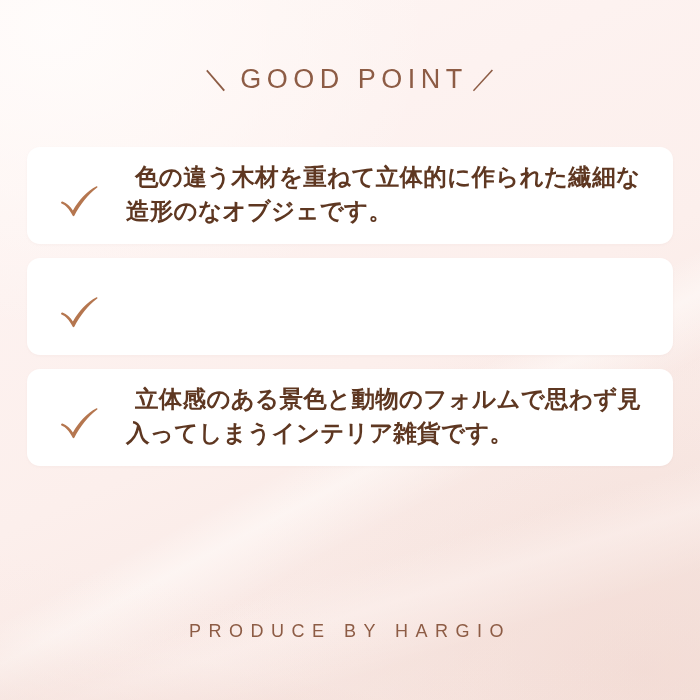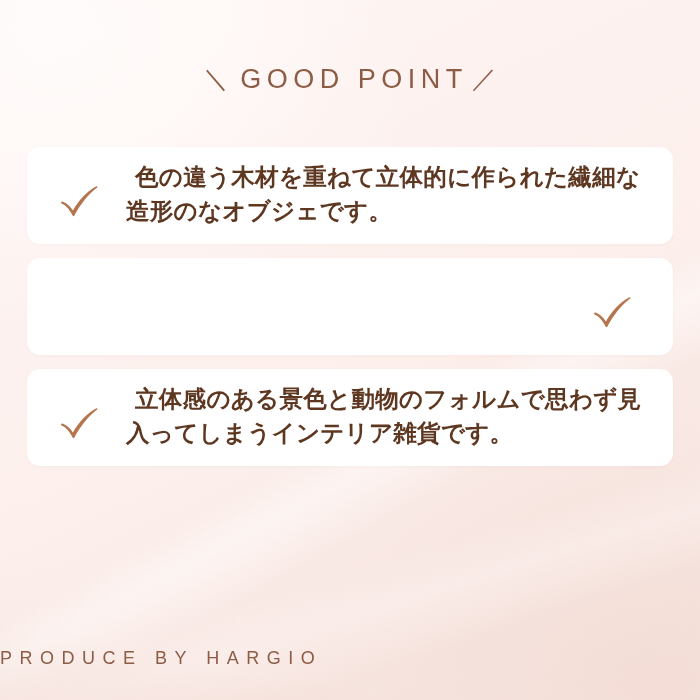--- a/index.html
+++ b/index.html
@@ -129,21 +129,20 @@
     box-sizing: border-box;
     width: 646px;
     background: #ffffff;
     border-radius: 13px;
     margin-bottom: 14px;
     min-height: 97px;
     display: flex;
     align-items: center;
     padding: 10px 14px 12px 4px;
     box-shadow: 0 1px 3px rgba(178,140,130,0.06);
-    justify-content: flex-end;
   }
   .card:last-child { margin-bottom: 0; }
 
   .check-cell {
     flex: 0 0 95px;
     display: flex;
     align-items: center;
     justify-content: center;
     align-self: stretch;
   }
@@ -161,23 +160,24 @@
     font-weight: 700;
     line-height: 1.44;
     letter-spacing: 0.3px;
     font-family: "DejaVu Sans", "Liberation Sans", sans-serif;
     padding-right: 4px;
     text-indent: 9px;
   }
 
   .footer {
     position: absolute;
-    top: 649px;
+    top: 622px;
     left: 0;
     width: 700px;
+    text-align: center;
     color: #8d5c45;
     font-size: 18px;
     font-weight: 400;
     letter-spacing: 7.5px;
     line-height: 1;
     white-space: nowrap;
     font-family: "Liberation Sans", "DejaVu Sans", sans-serif;
   }
 </style>
 </head>

